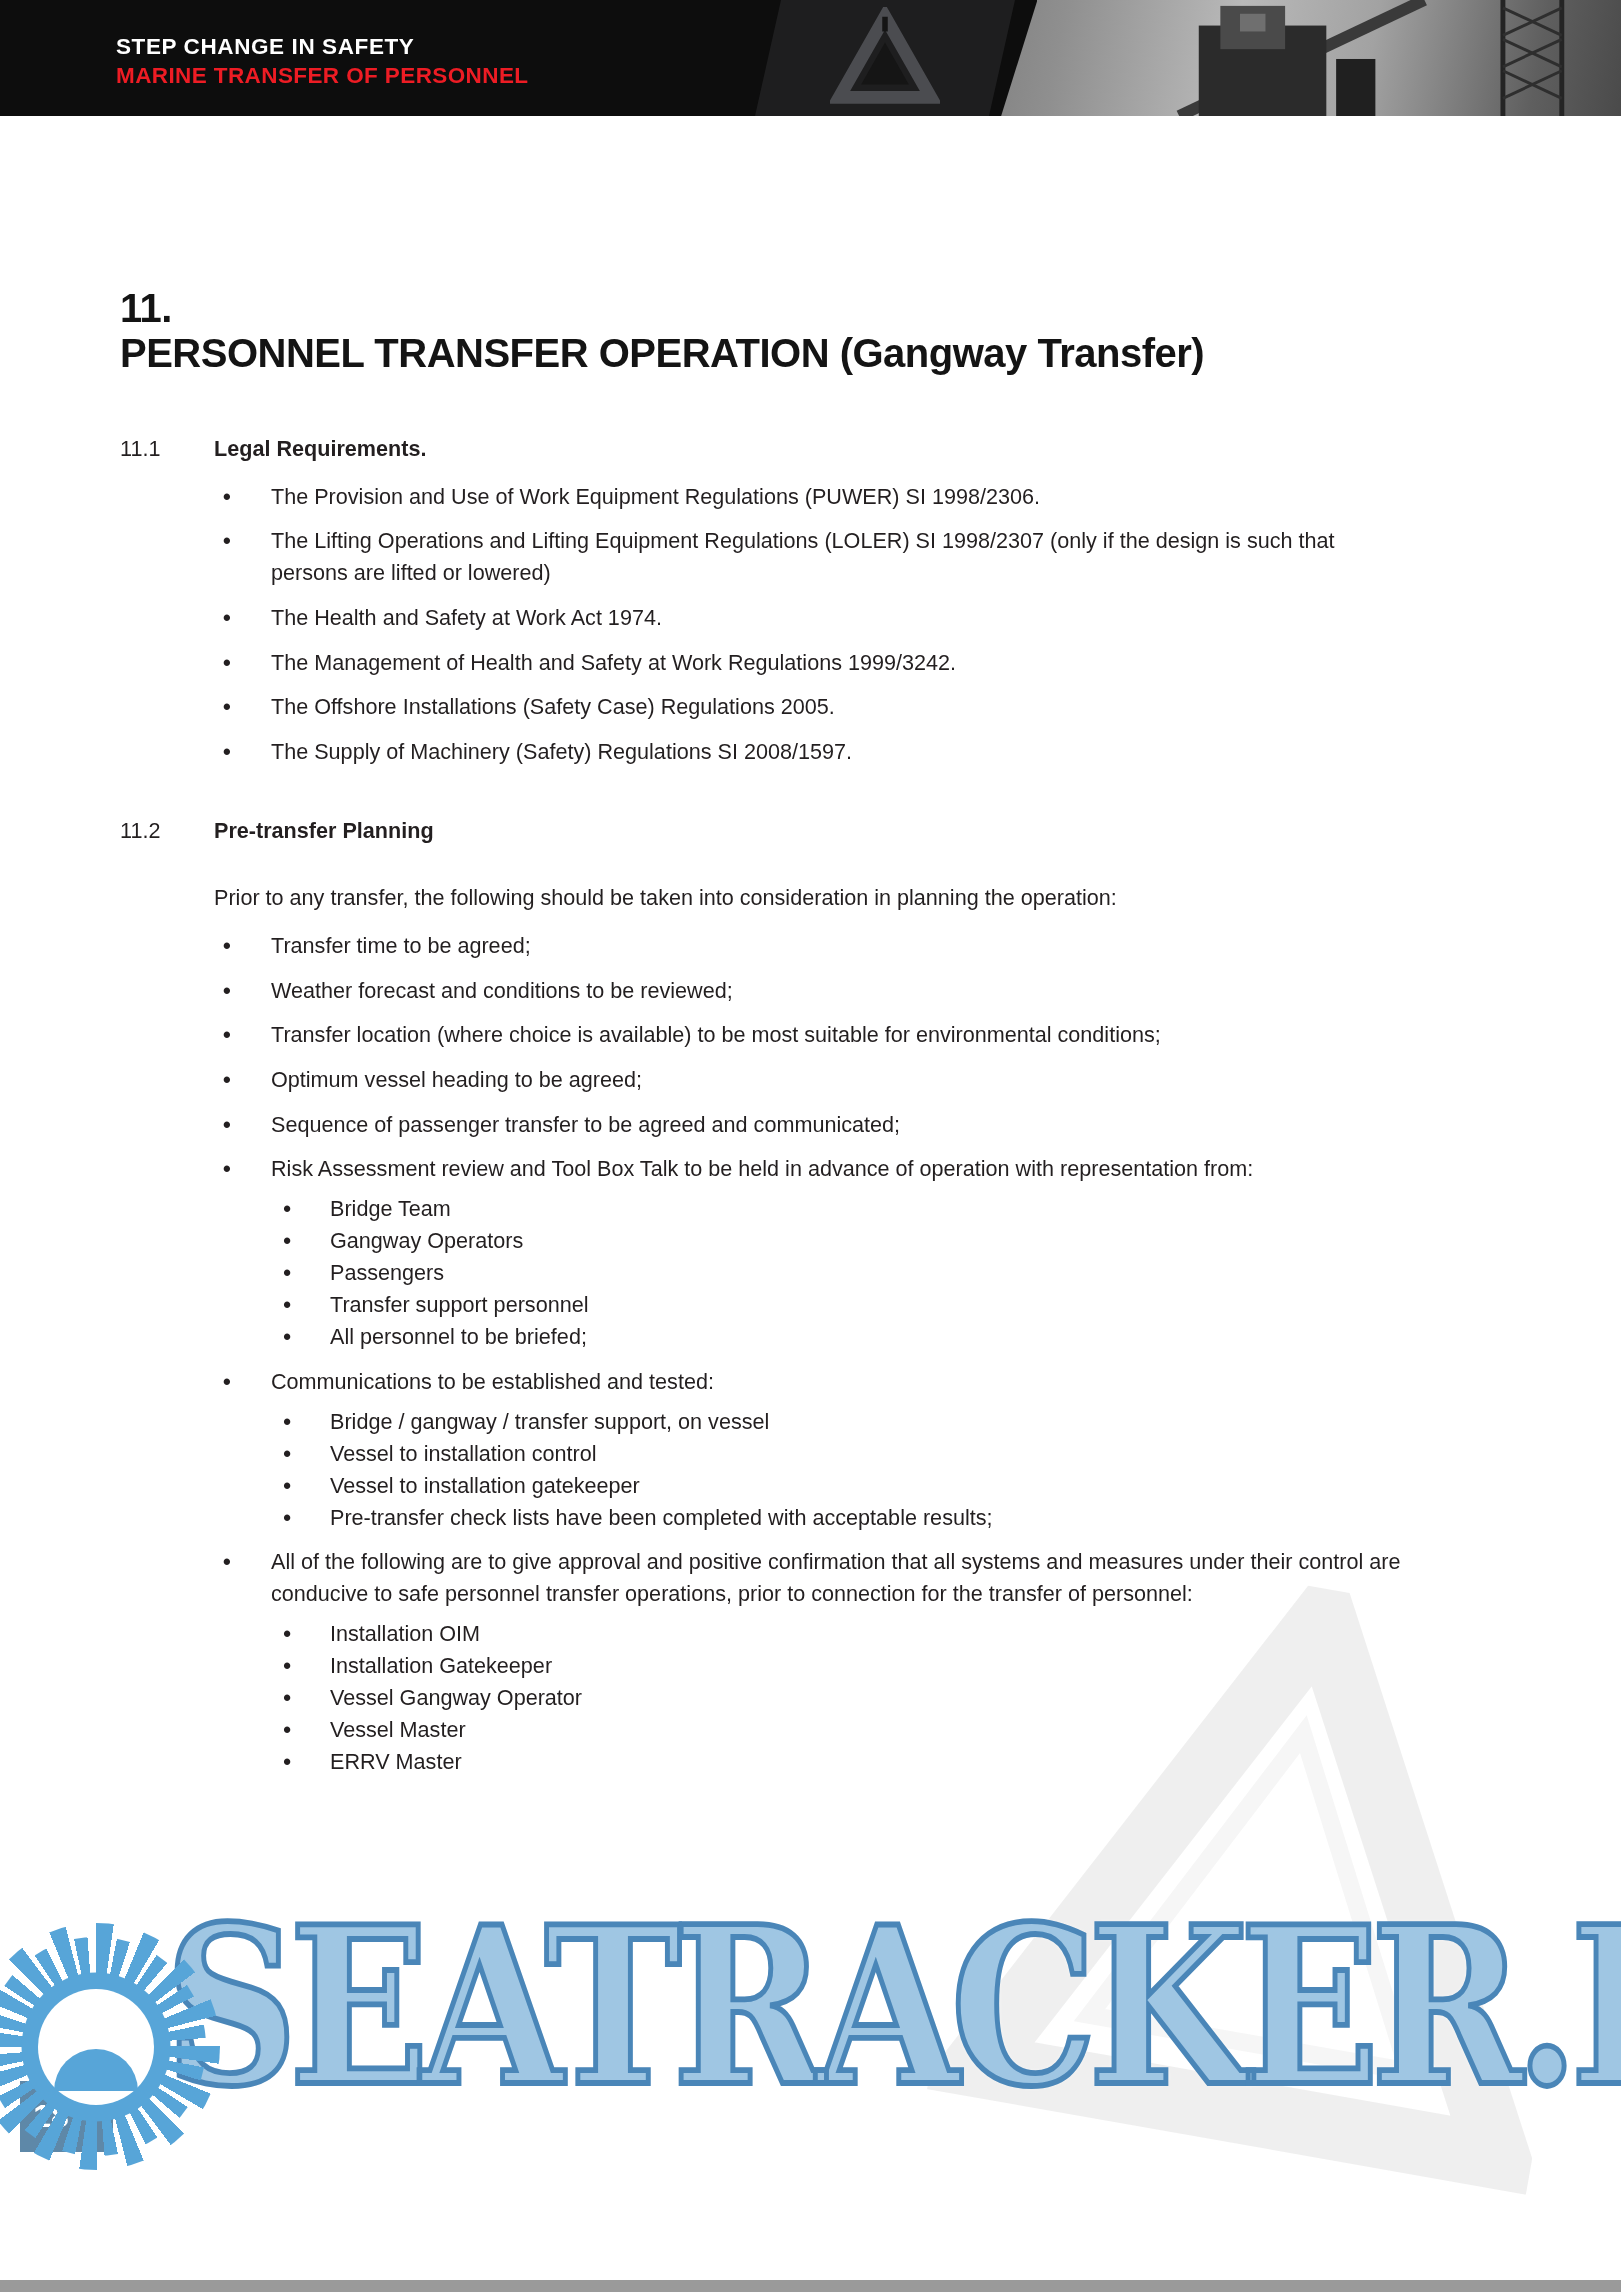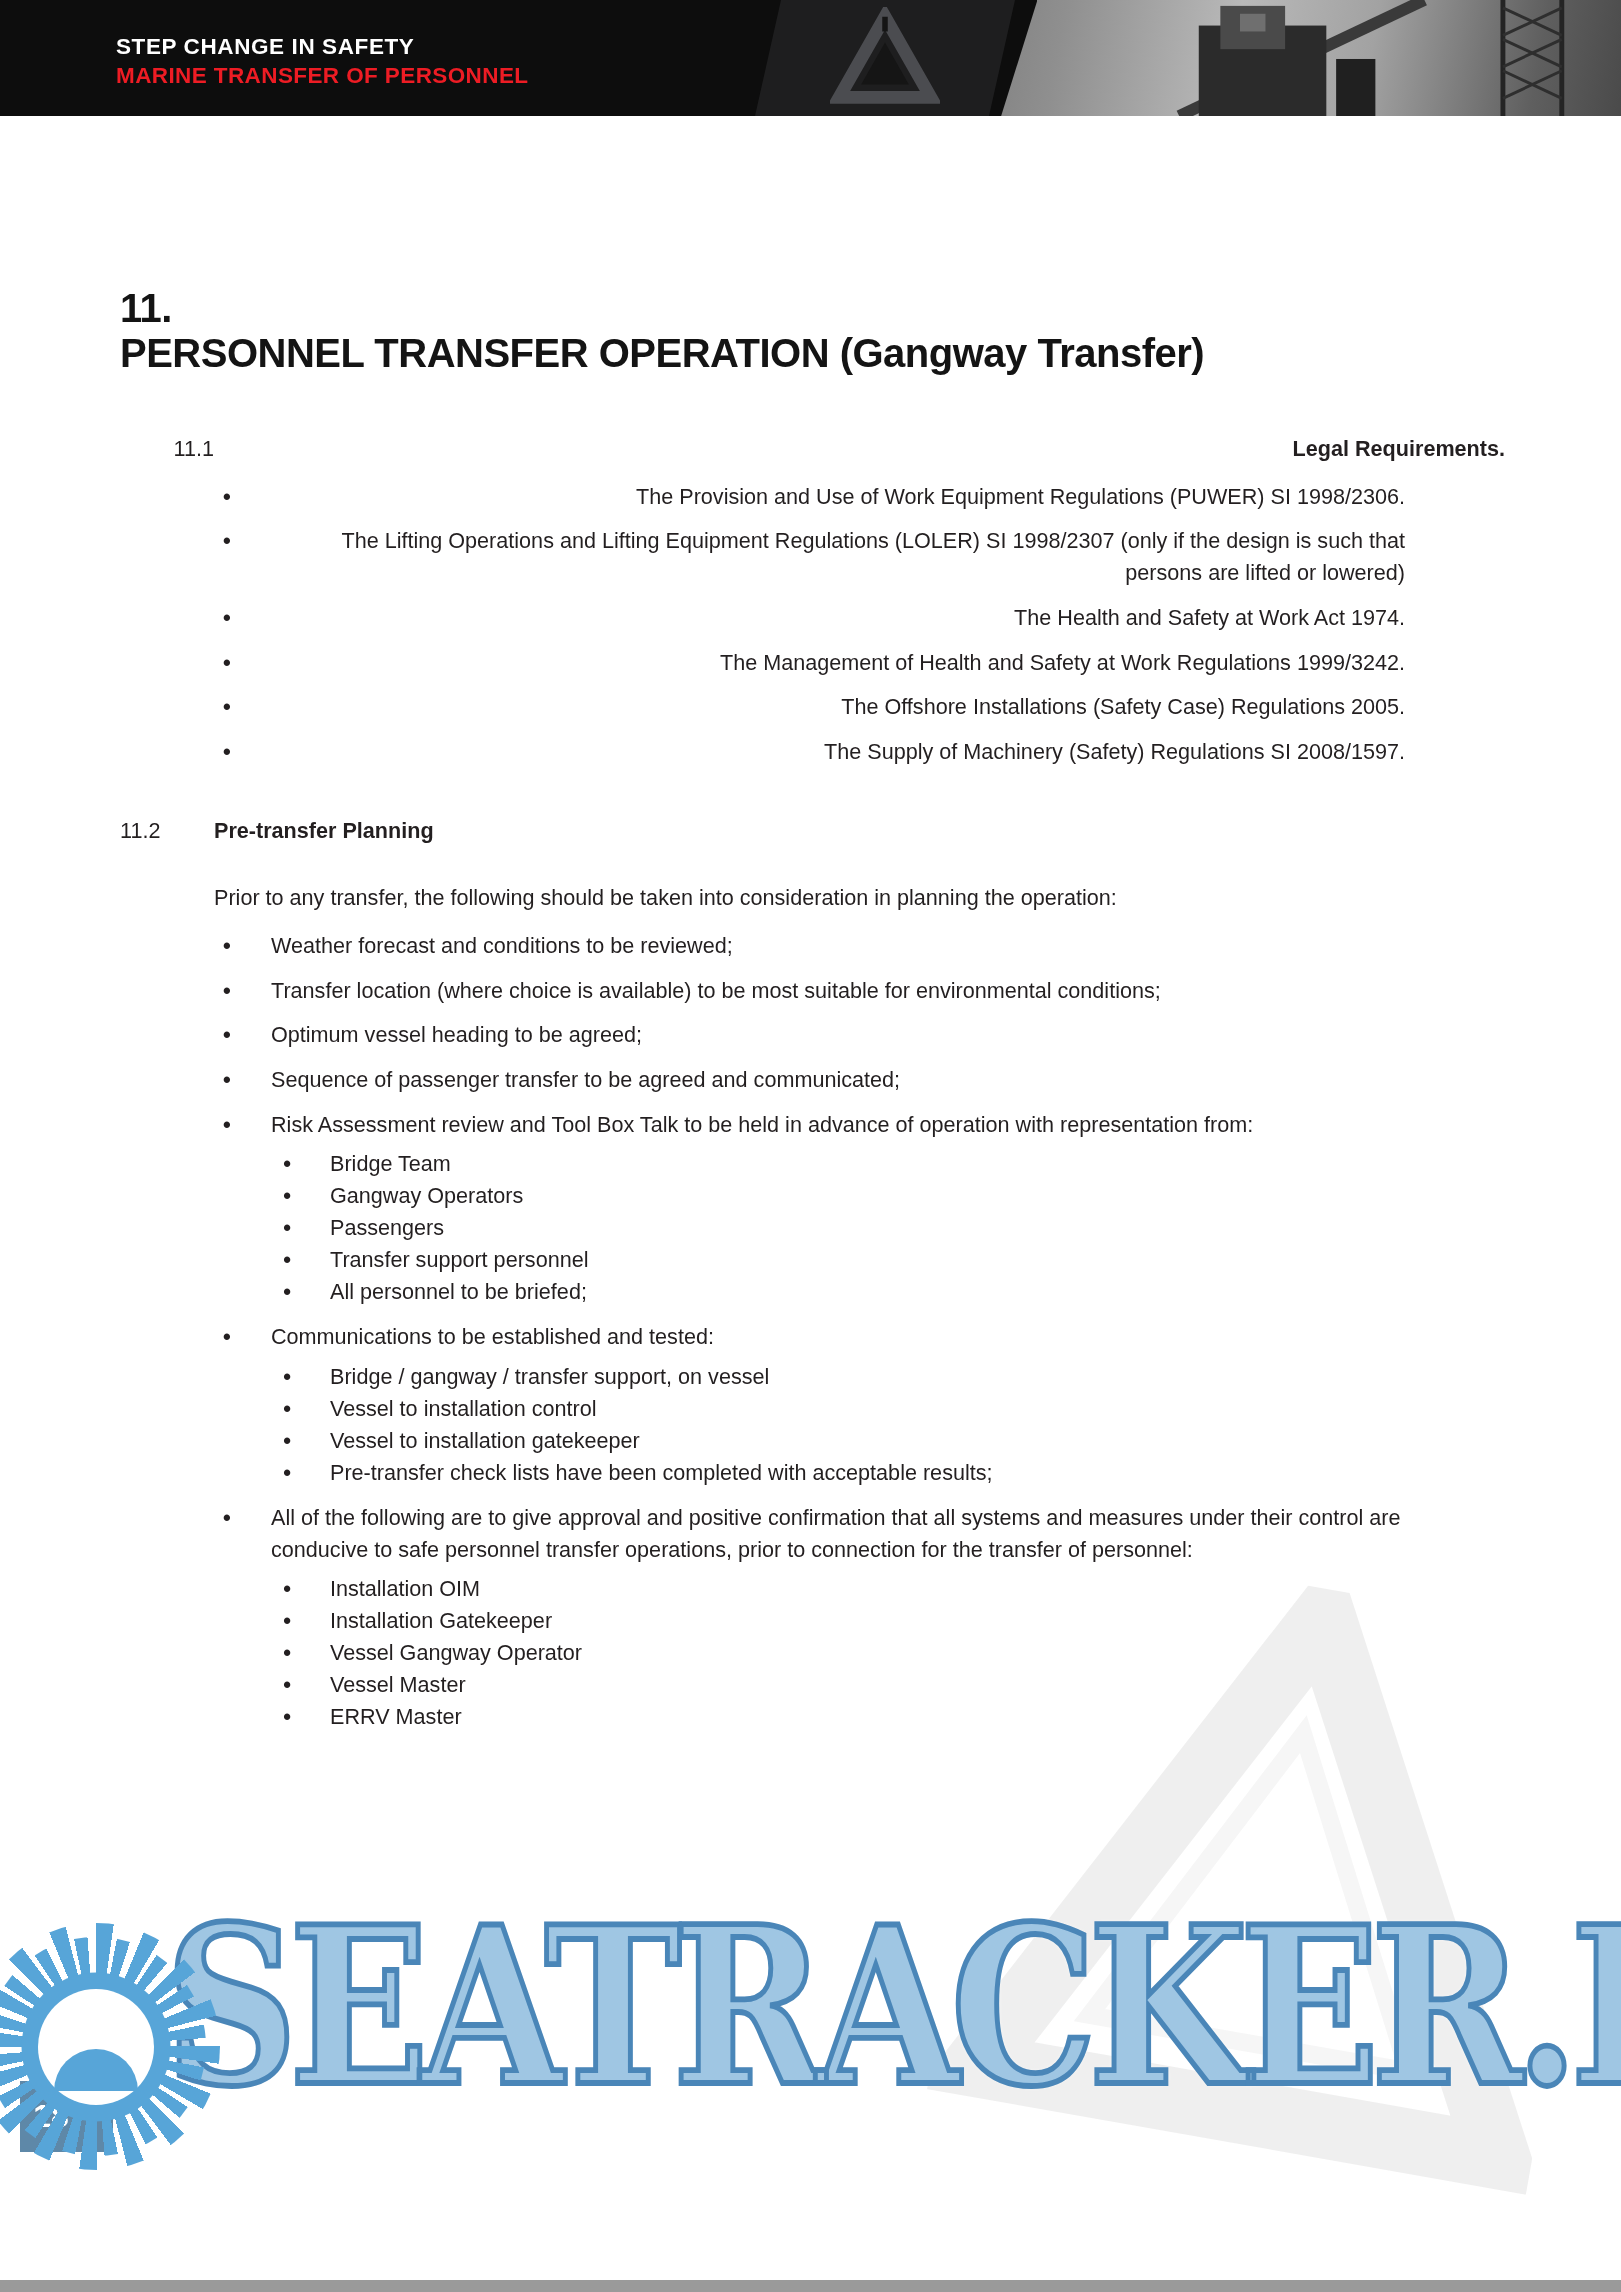--- a/index.html
+++ b/index.html
@@ -35,21 +35,21 @@
   .header-title { color:#ffffff; font-weight:bold; font-size:22.5px; letter-spacing:0.6px; }
   .header-subtitle { color:#ed1c24; font-weight:bold; font-size:22.5px; letter-spacing:0.4px; }
 
   
   .main { position:absolute; left:120px; top:286px; right:116px; z-index:2; }
 
   .doc-title { display:flex; font-weight:bold; font-size:40px; letter-spacing:-0.5px; color:#141414;flex-direction:column; }
   .doc-title .t-num { width:91px; flex:none; }
 
   .sec { display:grid; grid-template-columns:94px 1fr; }
-  .sec-1 { margin-top:57px;text-align:right; }
+  .sec-1 { margin-top:57px; }
   .sec-2 { margin-top:47px; }
   .sec-num { font-size:21.6px; line-height:32px; }
   .sec-head { font-weight:bold; font-size:21.6px; line-height:32px; }
   .intro { font-size:21.6px; line-height:32px; }
   .intro-gap { margin-top:35px; }
 
   ul.blist { list-style:none; margin-top:15.7px; }
   ul.blist2 { list-style:none; margin-top:0; }
   ul.sub { list-style:none; margin-top:7.8px; margin-bottom:5.9px; }
 
@@ -186,20 +186,21 @@
       </div>
     </section>
 
     <section class="sec sec-2">
       <div class="sec-num">11.2</div>
       <div class="sec-body">
         <p class="sec-head">Pre-transfer Planning</p>
         <p class="intro intro-gap">Prior to any transfer, the following should be taken into consideration in planning the operation:</p>
 
         <ul class="blist">
+          <li class="blt">Transfer time to be agreed;</li>
           <li class="blt">Weather forecast and conditions to be reviewed;</li>
           <li class="blt">Transfer location (where choice is available) to be most suitable for environmental conditions;</li>
           <li class="blt">Optimum vessel heading to be agreed;</li>
           <li class="blt">Sequence of passenger transfer to be agreed and communicated;</li>
           <li class="blt">Risk Assessment review and Tool Box Talk to be held in advance of operation with representation from:</li>
         </ul>
 
         <ul class="sub">
           <li class="sblt">Bridge Team</li>
           <li class="sblt">Gangway Operators</li>

